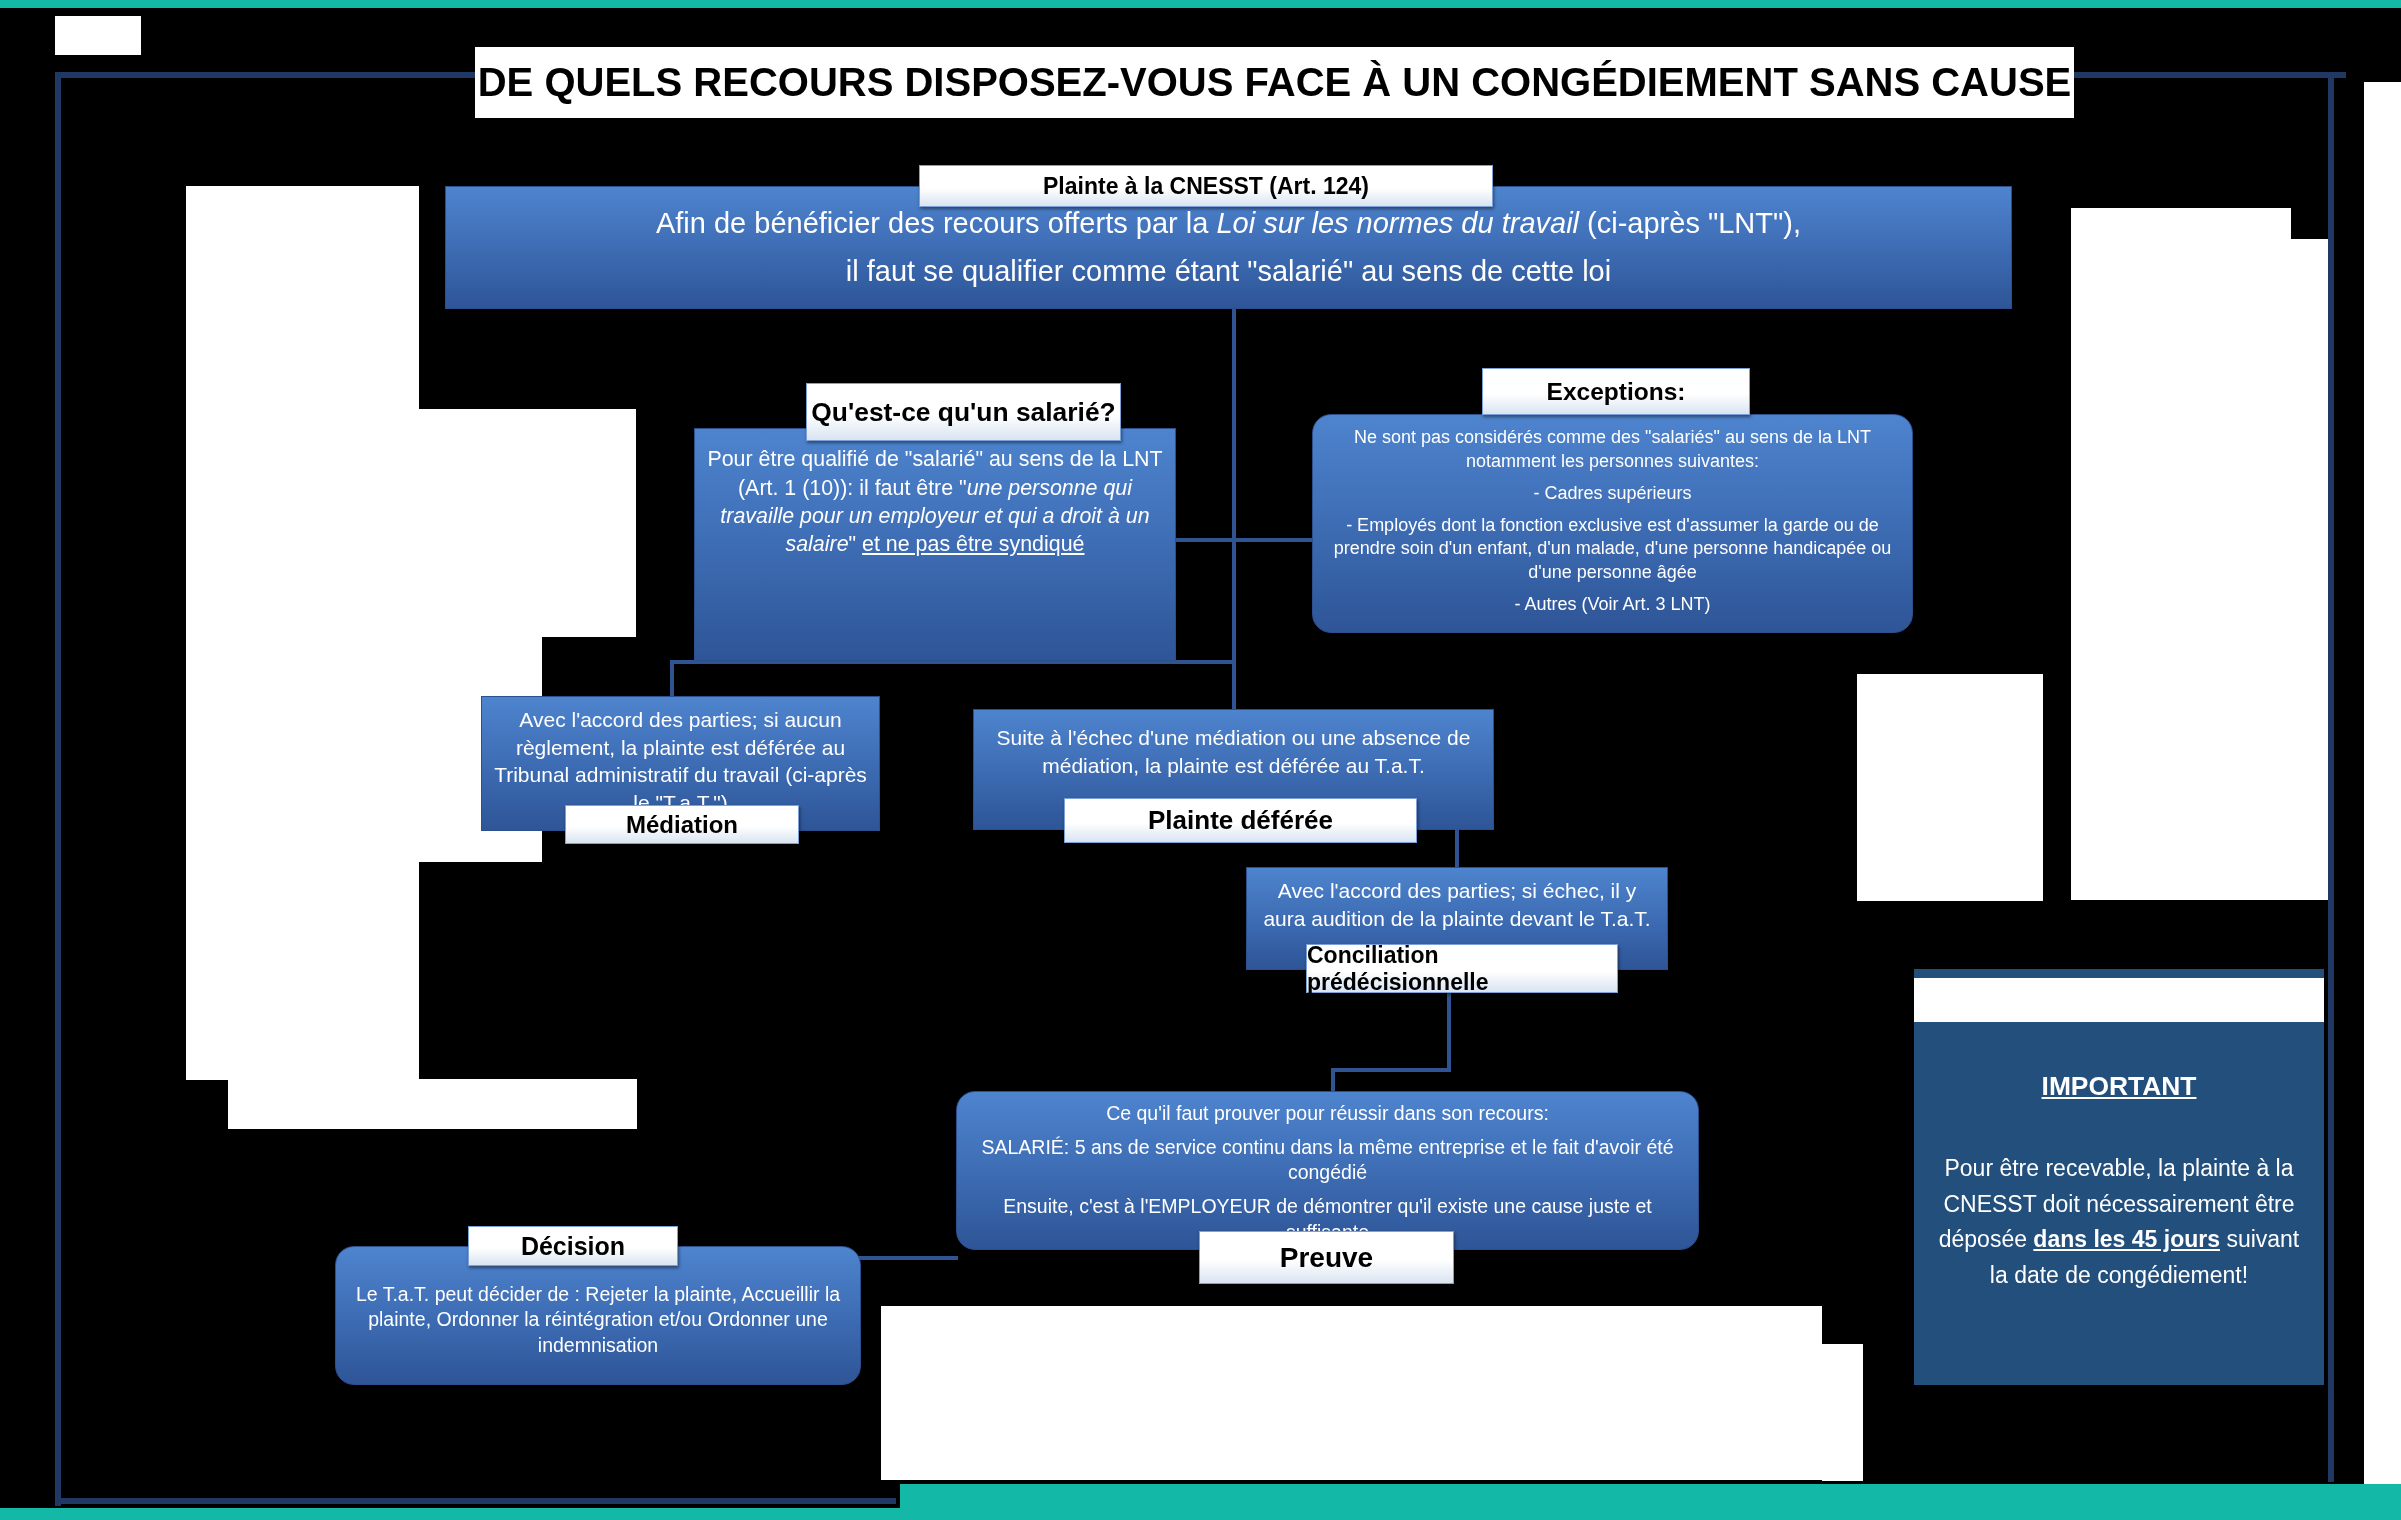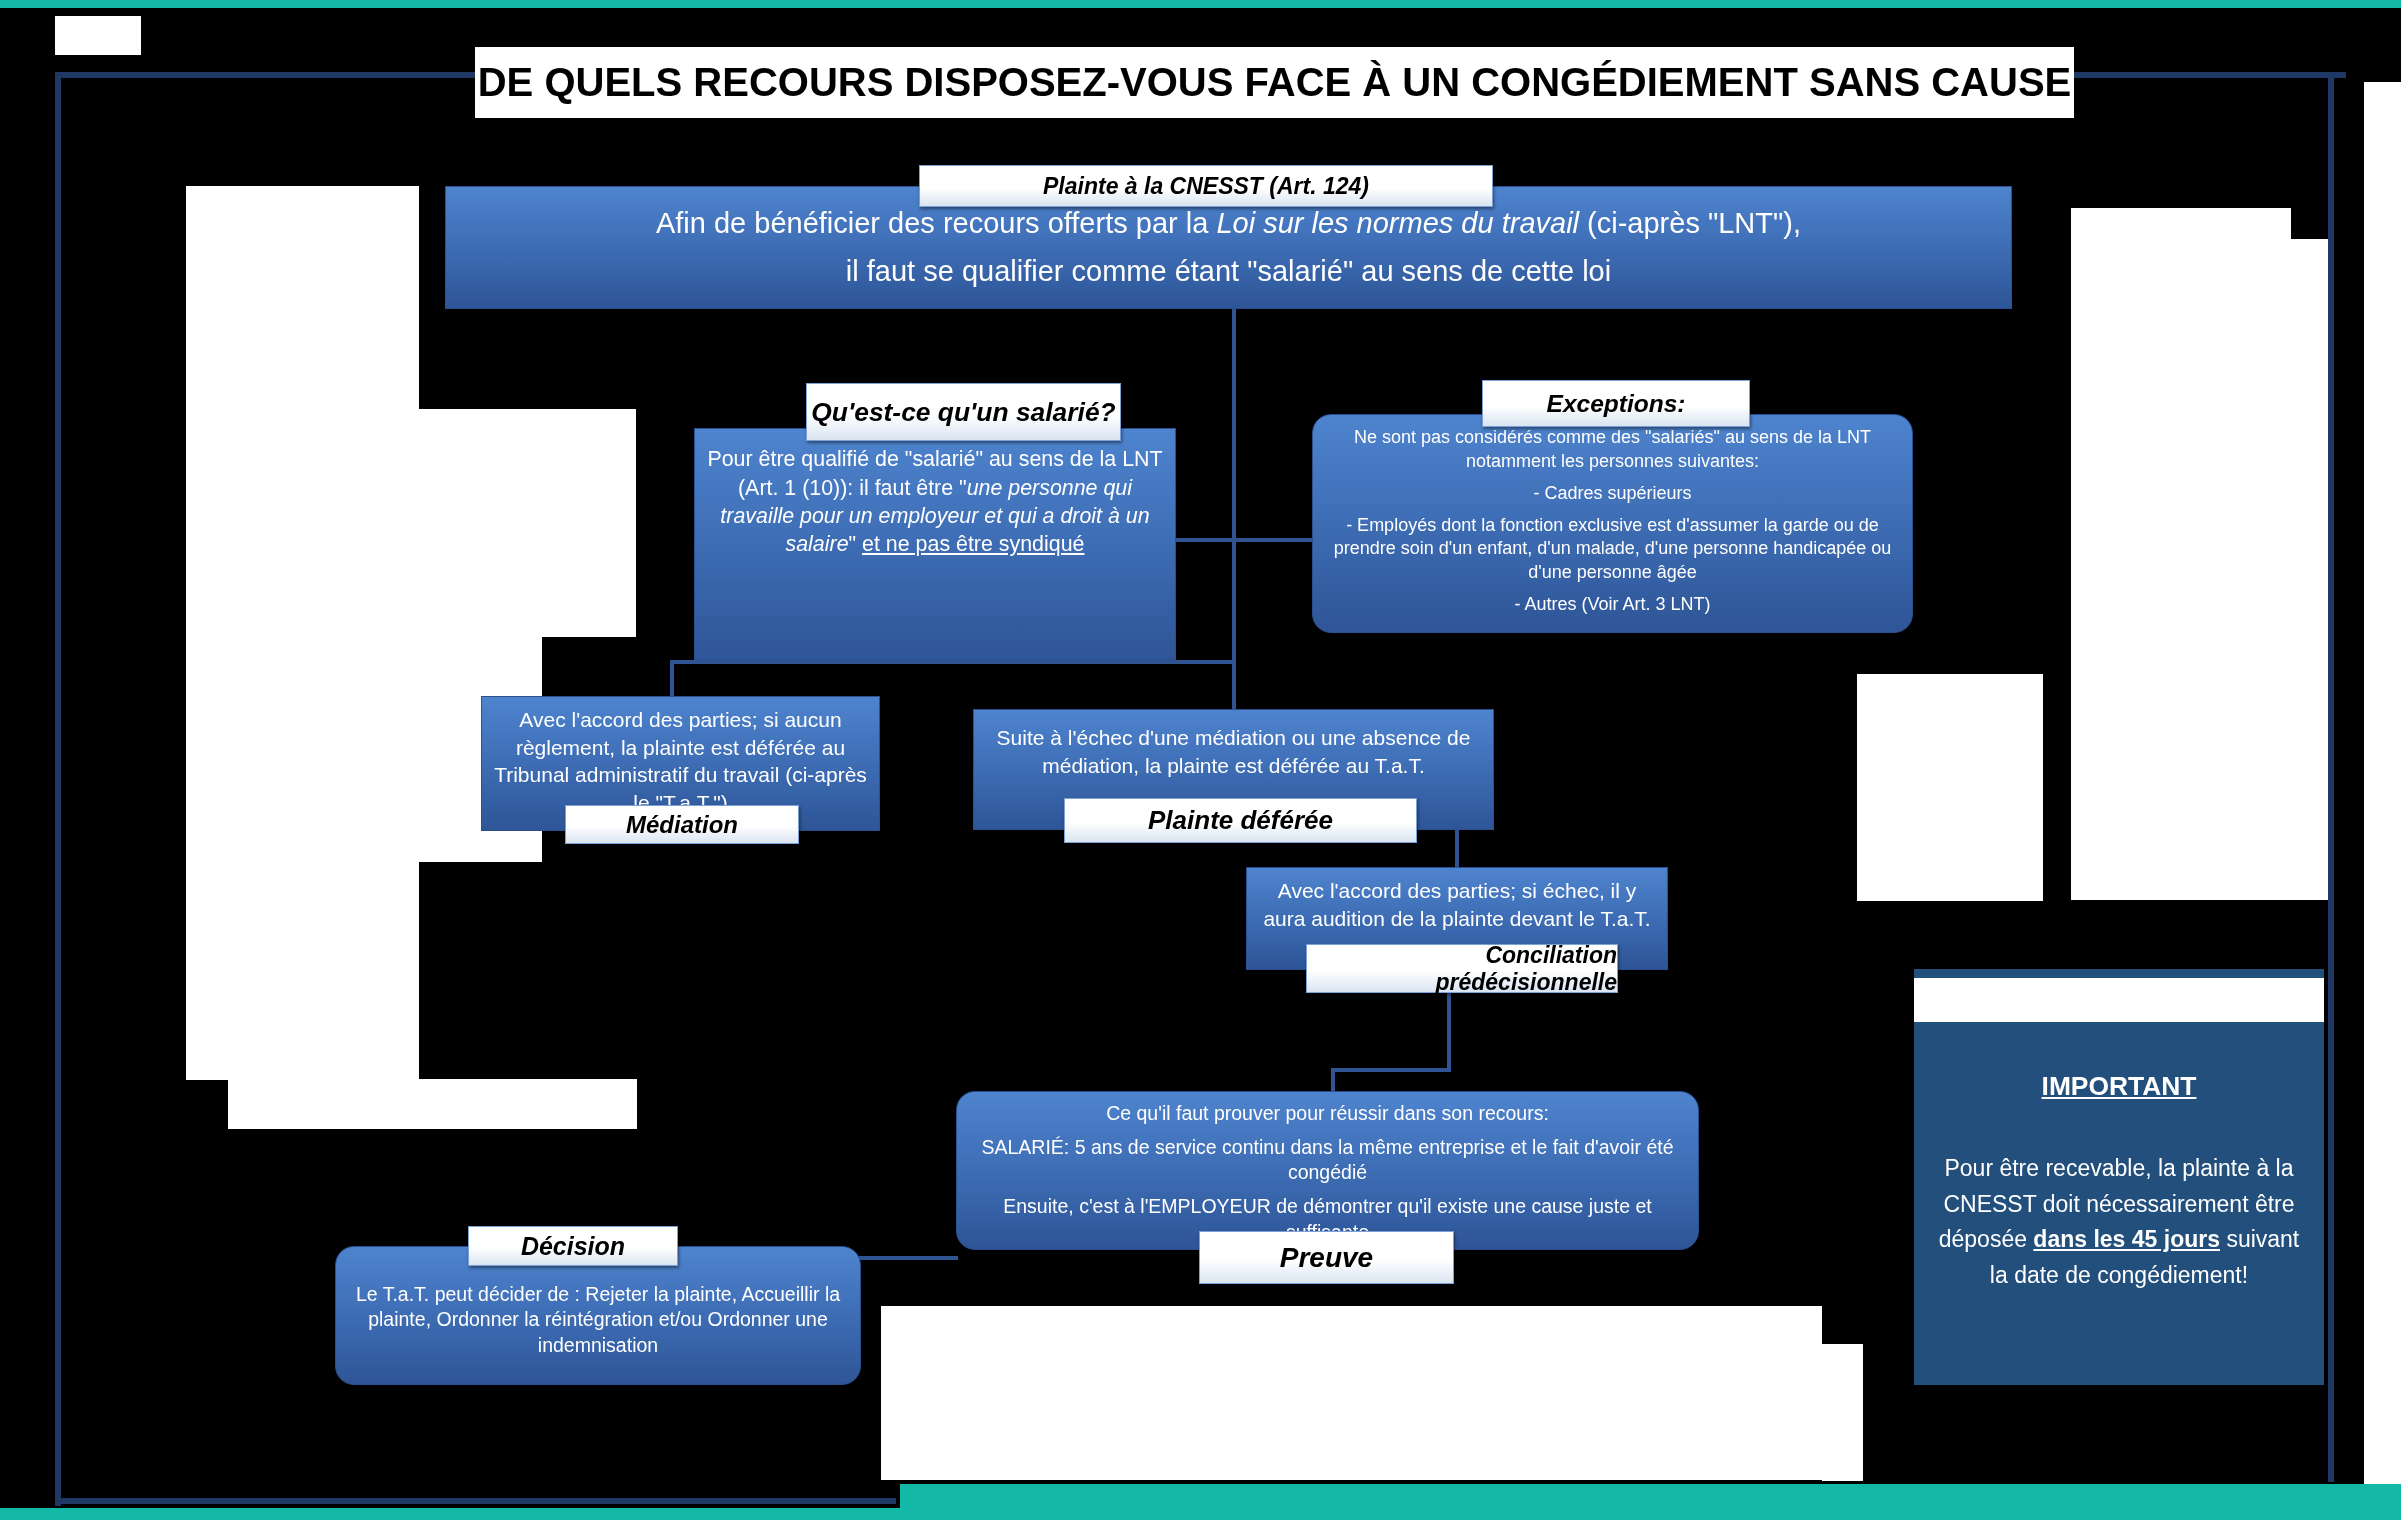--- a/index.html
+++ b/index.html
@@ -6,22 +6,22 @@
   #stage{position:relative;width:2401px;height:1520px;background:#14b8a6;overflow:hidden;
          font-family:"Liberation Sans", sans-serif;}
   .abs{position:absolute;box-sizing:border-box;}
   .black{background:#000000;}
   .bgwhite{background:#ffffff;}
   .navline{background:#1f3864;}
   .conn{background:#2f5491;}
   .bluebox{background:linear-gradient(180deg,#4e84ce 0%,#3f6fb7 45%,#2e5597 100%);
            border:1.3px solid #2c4f8e;color:#ffffff;text-align:center;}
   .labelbox{background:linear-gradient(180deg,#ffffff 0%,#ffffff 55%,#d9e4f1 100%);
-            border:1.9px solid #7da0d6;color:#000000;font-weight:bold;text-align:right;
-            display:flex;align-items:center;justify-content:center;box-shadow:1.3px 1.9px 3.1px rgba(0,0,0,0.45);font-style:italic;}
+            border:1.9px solid #7da0d6;color:#000000;font-weight:bold;text-align:left;
+            display:flex;align-items:center;justify-content:center;box-shadow:1.3px 1.9px 3.1px rgba(0,0,0,0.45);}
   .titlebox{background:#ffffff;color:#000000;font-weight:800;text-align:center;
             display:flex;align-items:center;justify-content:center;font-size:40px;letter-spacing:0px;}
   .mainbox{font-size:29px;display:flex;flex-direction:column;justify-content:space-evenly;padding:3.8px 19px;}
   .bodytext{font-size:21px;line-height:1.32;padding:8.8px 11.3px;}
   .smalltext{font-size:18px;line-height:1.3;padding:6.3px 8.8px;border-radius:19px;}
   .bodytext p,.smalltext p{margin:0 0 8.8px 0;}
   .bodytext p:last-child,.smalltext p:last-child{margin-bottom:0;}
   .imp-body{background:#234f7d;color:#ffffff;text-align:center;font-size:23px;line-height:1.55;
             padding:44px 15px 0 15px;}
   .imp-head{font-weight:bold;font-size:26.4px;text-decoration:underline;margin-bottom:44px;}
@@ -80,21 +80,21 @@
   <div class="abs labelbox" style="left:806px;top:383px;width:315px;height:58px;font-size:26.4px;">
     <span>Qu'est-ce qu'un salarié?</span>
   </div>
 
   <div class="abs bluebox smalltext" style="left:1312px;top:414px;width:601px;height:219px;padding-top:11.3px;">
     <p>Ne sont pas considérés comme des "salariés" au sens de la LNT notamment les personnes suivantes:</p>
     <p>- Cadres supérieurs</p>
     <p>- Employés dont la fonction exclusive est d'assumer la garde ou de prendre soin d'un enfant, d'un malade, d'une personne handicapée ou d'une personne âgée</p>
     <p>- Autres (Voir Art. 3 LNT)</p>
   </div>
-  <div class="abs labelbox" style="left:1482px;top:368px;width:268px;height:47px;font-size:24.5px;margin-top:12px;">
+  <div class="abs labelbox" style="left:1482px;top:368px;width:268px;height:47px;font-size:24.5px;">
     <span>Exceptions:</span>
   </div>
 
   <div class="abs bluebox bodytext" style="left:481px;top:696px;width:399px;height:135px;">
     <span>Avec l'accord des parties; si aucun règlement, la plainte est déférée au Tribunal administratif du travail (ci-après le "T.a.T.")</span>
   </div>
   <div class="abs labelbox" style="left:565px;top:805px;width:234px;height:39px;font-size:24px;">
     <span>Médiation</span>
   </div>
 

